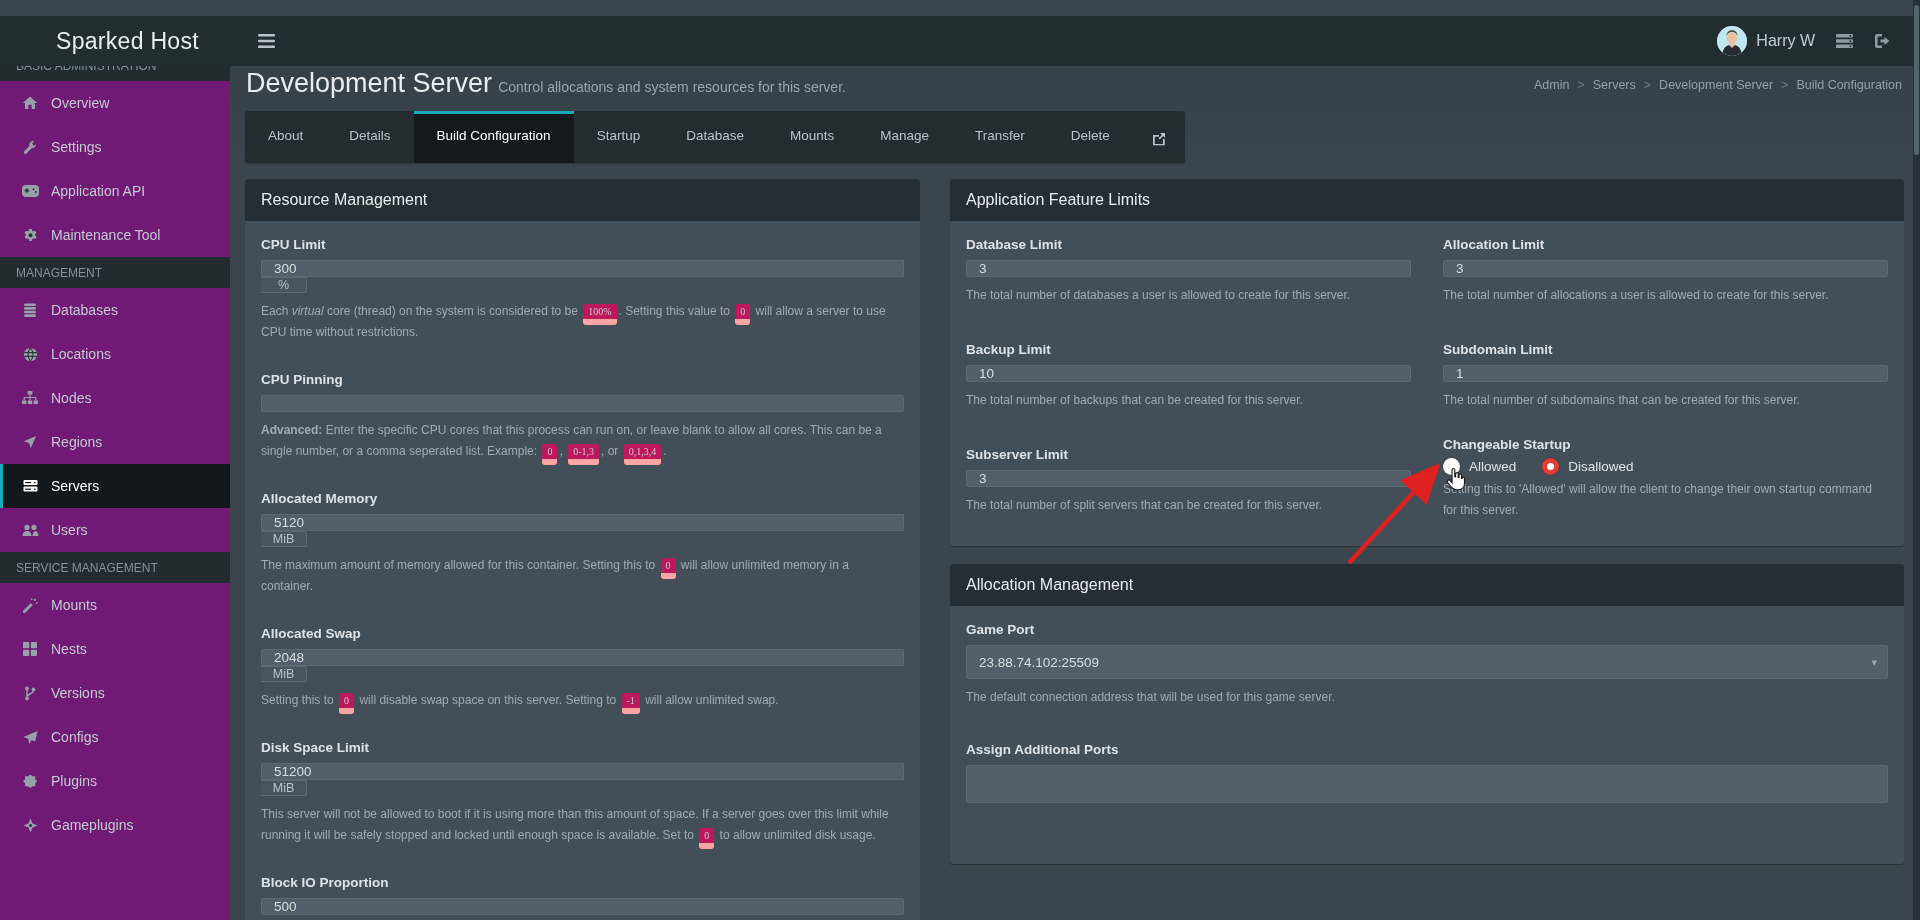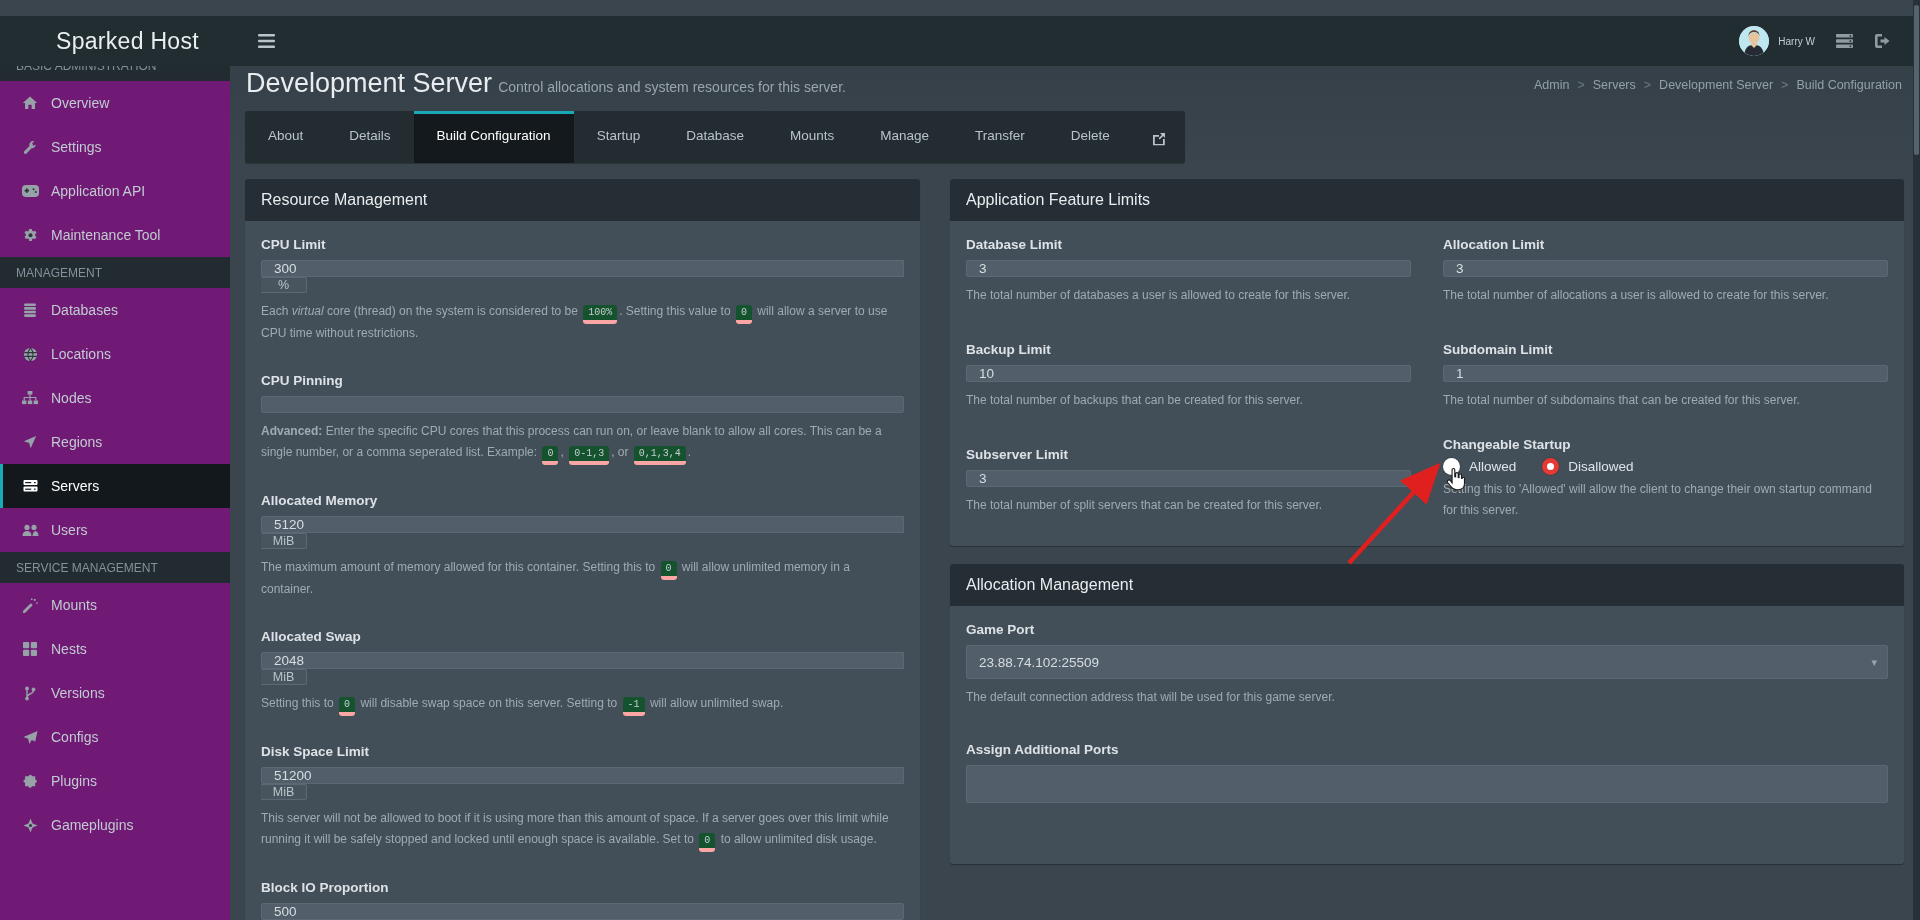--- a/index.html
+++ b/index.html
@@ -9,21 +9,21 @@
 
   
   .topbar { position:absolute; left:0; top:16px; width:100%; height:50px; background:#222d32;
             display:flex; align-items:center; z-index:30; }
   .brand { width:230px; padding-left:56px; font-size:23px; color:#e9eef0; letter-spacing:.3px; }
   .hamburger { margin-left:16px; width:40px; height:50px; display:flex; align-items:center;
                justify-content:center; cursor:pointer; color:#b9c3c9; }
   .topbar-right { margin-left:auto; display:flex; align-items:center; gap:20px; padding-right:28px; }
   .userbox { display:flex; align-items:center; gap:9px; cursor:pointer; }
   .avatar { width:30px; height:30px; border-radius:50%; overflow:hidden; background:#bfe7f0; }
-  .username { color:#c3ccd2; font-size:10px; }
+  .username { color:#c3ccd2; font-size:16px; }
   .top-icon { color:#8f9ba1; cursor:pointer; display:flex; align-items:center; }
 
   
   .sidebar { position:absolute; left:0; top:50px; width:230px; bottom:0; background:#701a75; z-index:20; }
   .side-section-header { background:#222b30; color:#84919a; font-size:12px; padding:9px 16px 8px; }
   .side-item { display:flex; align-items:center; height:44px; padding:0 14px 0 17px; color:#c1cbd1;
                font-size:14px; cursor:pointer; border-left:3px solid transparent; }
   .side-item .sicon { width:20px; margin-right:11px; color:#97a2a8; display:flex; justify-content:center; }
   .side-item.active { background:#13181c; border-left-color:#19aab8; color:#ffffff; }
   .side-item.active .sicon { color:#ffffff; }
@@ -60,23 +60,23 @@
   .igroup { display:flex; width:100%;flex-direction:column; }
   .tinput { flex:1; height:34px; background:#525f6a; border:1px solid #5c6975; border-radius:2px 0 0 2px;
             color:#d8dde1; font-size:13.5px; padding:0 12px; font-family:"Liberation Sans",sans-serif; outline:none; width:100%; }
   .tinput.no-addon { border-radius:2px; }
   .iaddon { width:46px; background:#49555e; border:1px solid #5c6975; border-left:none;
             border-radius:0 2px 2px 0; color:#bac4ca; font-size:12.5px; display:flex;
             align-items:center; justify-content:center; }
   .helper { margin-top:8px; color:#9fabb2; font-size:12px; line-height:21px; }
   .seg-b { font-weight:bold; }
   .seg-i { font-style:italic; }
-  .seg-code { font-family:Liberation Mono, monospace; font-size:10px; background:#14532d;
+  .seg-code { font-family:Liberation Serif, serif; font-size:10px; background:#be185d;
               border-radius:3px; padding:2px 5px; margin:0 2px; color:#c6ced3;
-              border-bottom:4px solid #fca5a5; }
+              border-bottom:6px solid #fca5a5; }
 
   .two-col { display:grid; grid-template-columns:1fr 1fr; column-gap:32px; }
 
   .radio-row { display:flex; align-items:center; gap:26px; margin:3px 0 2px; }
   .radio-opt { display:flex; align-items:center; gap:9px; cursor:pointer; position:relative; }
   .radio { width:17px; height:17px; border-radius:50%; background:#ffffff; flex:none;
            box-shadow:0 0 2px rgba(0,0,0,.4); }
   .radio.sel-green { border:5px solid #43a047; }
   .radio.sel-red { border:5px solid #e53935; }
   .radio-label { color:#dfe4e7; font-size:13.5px; }

